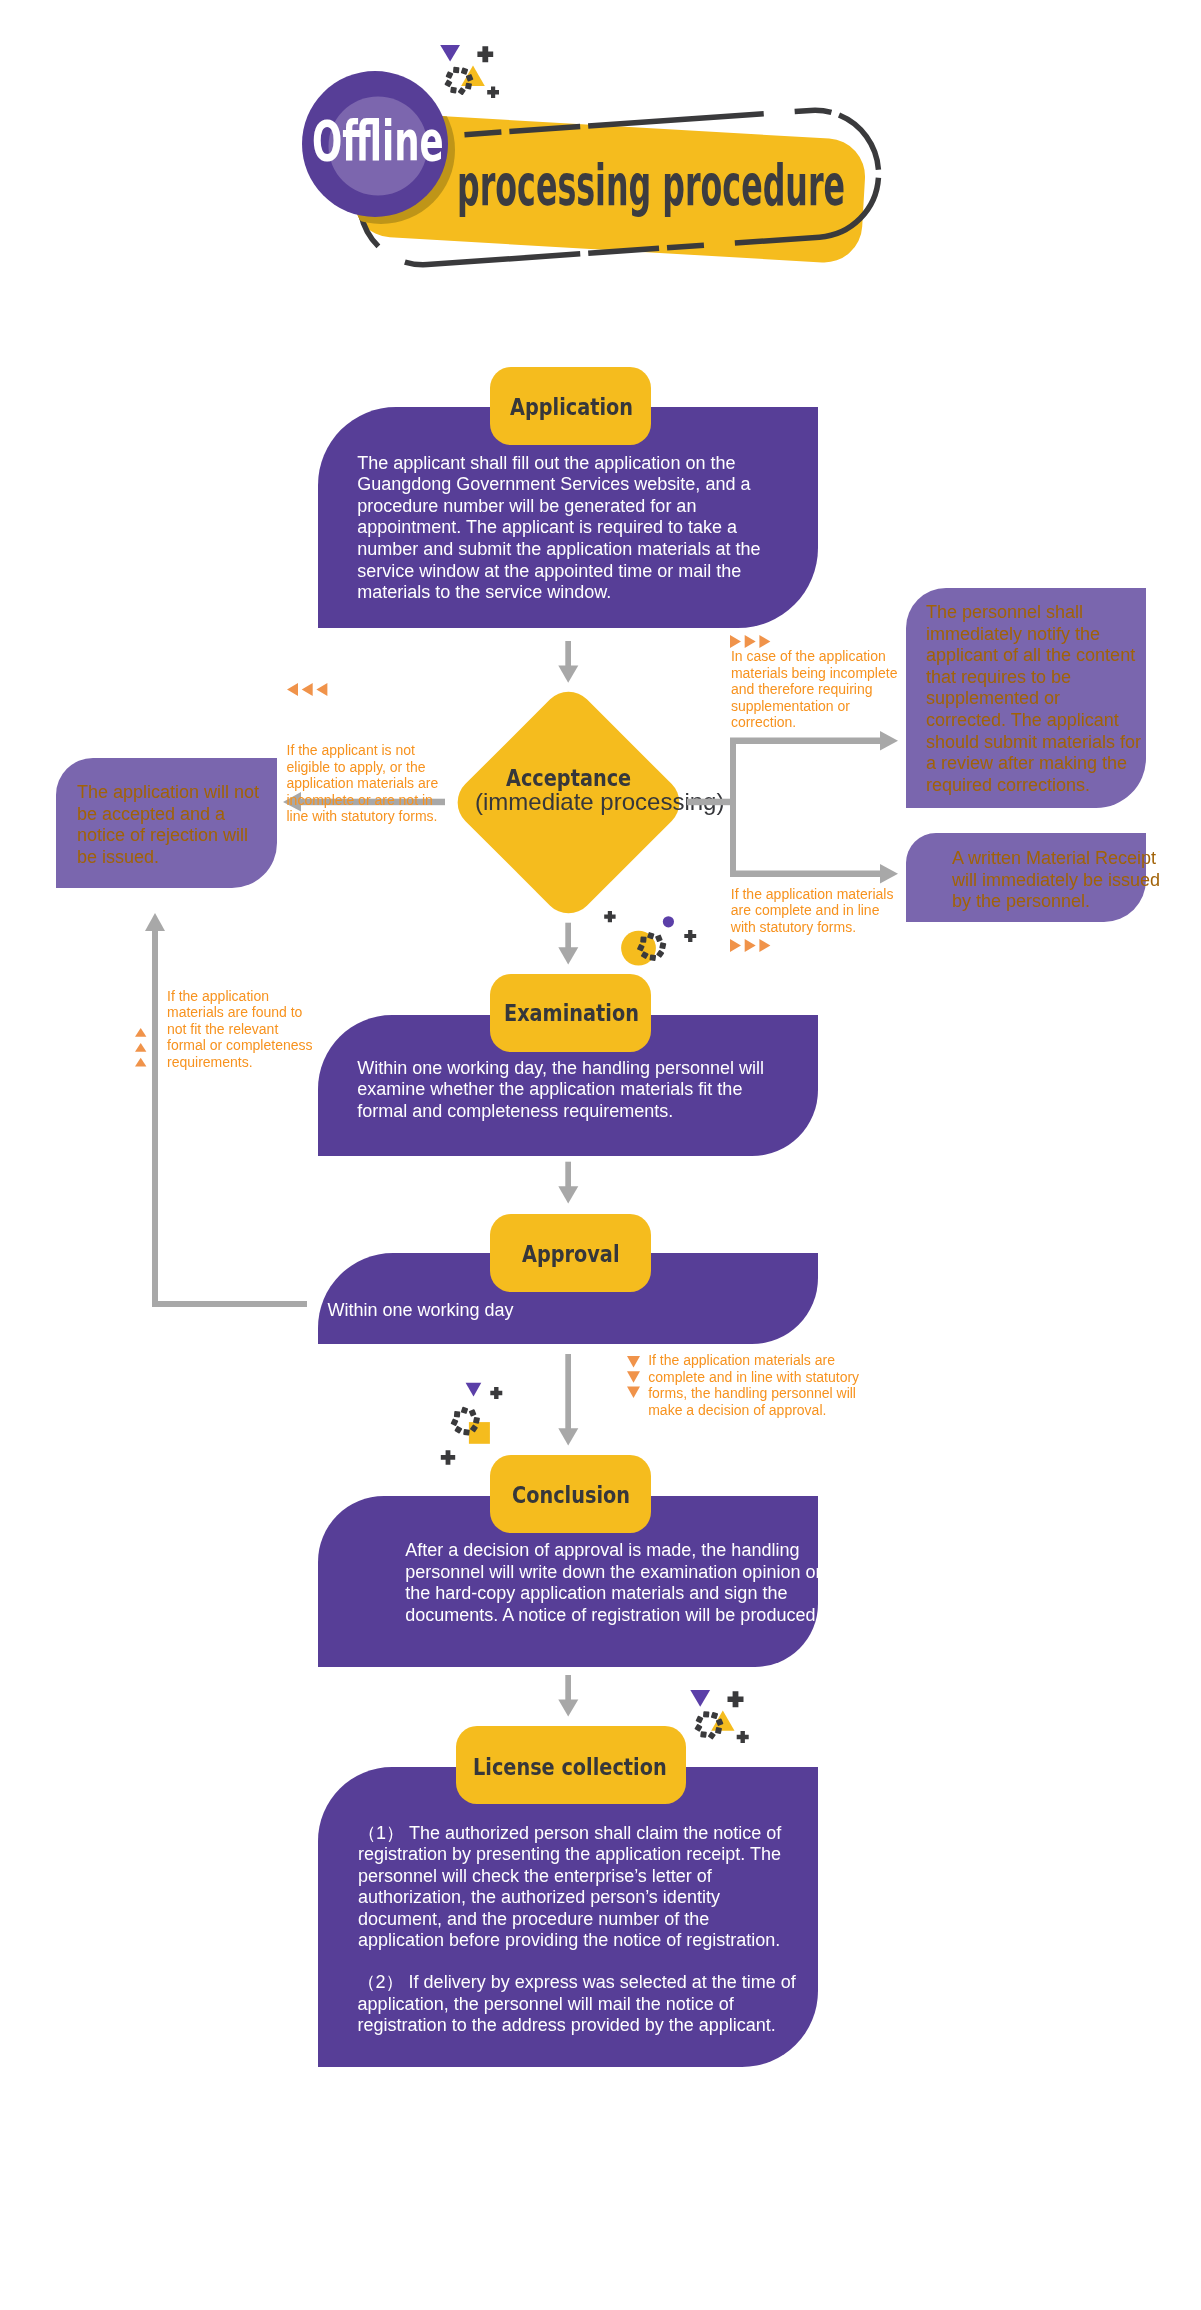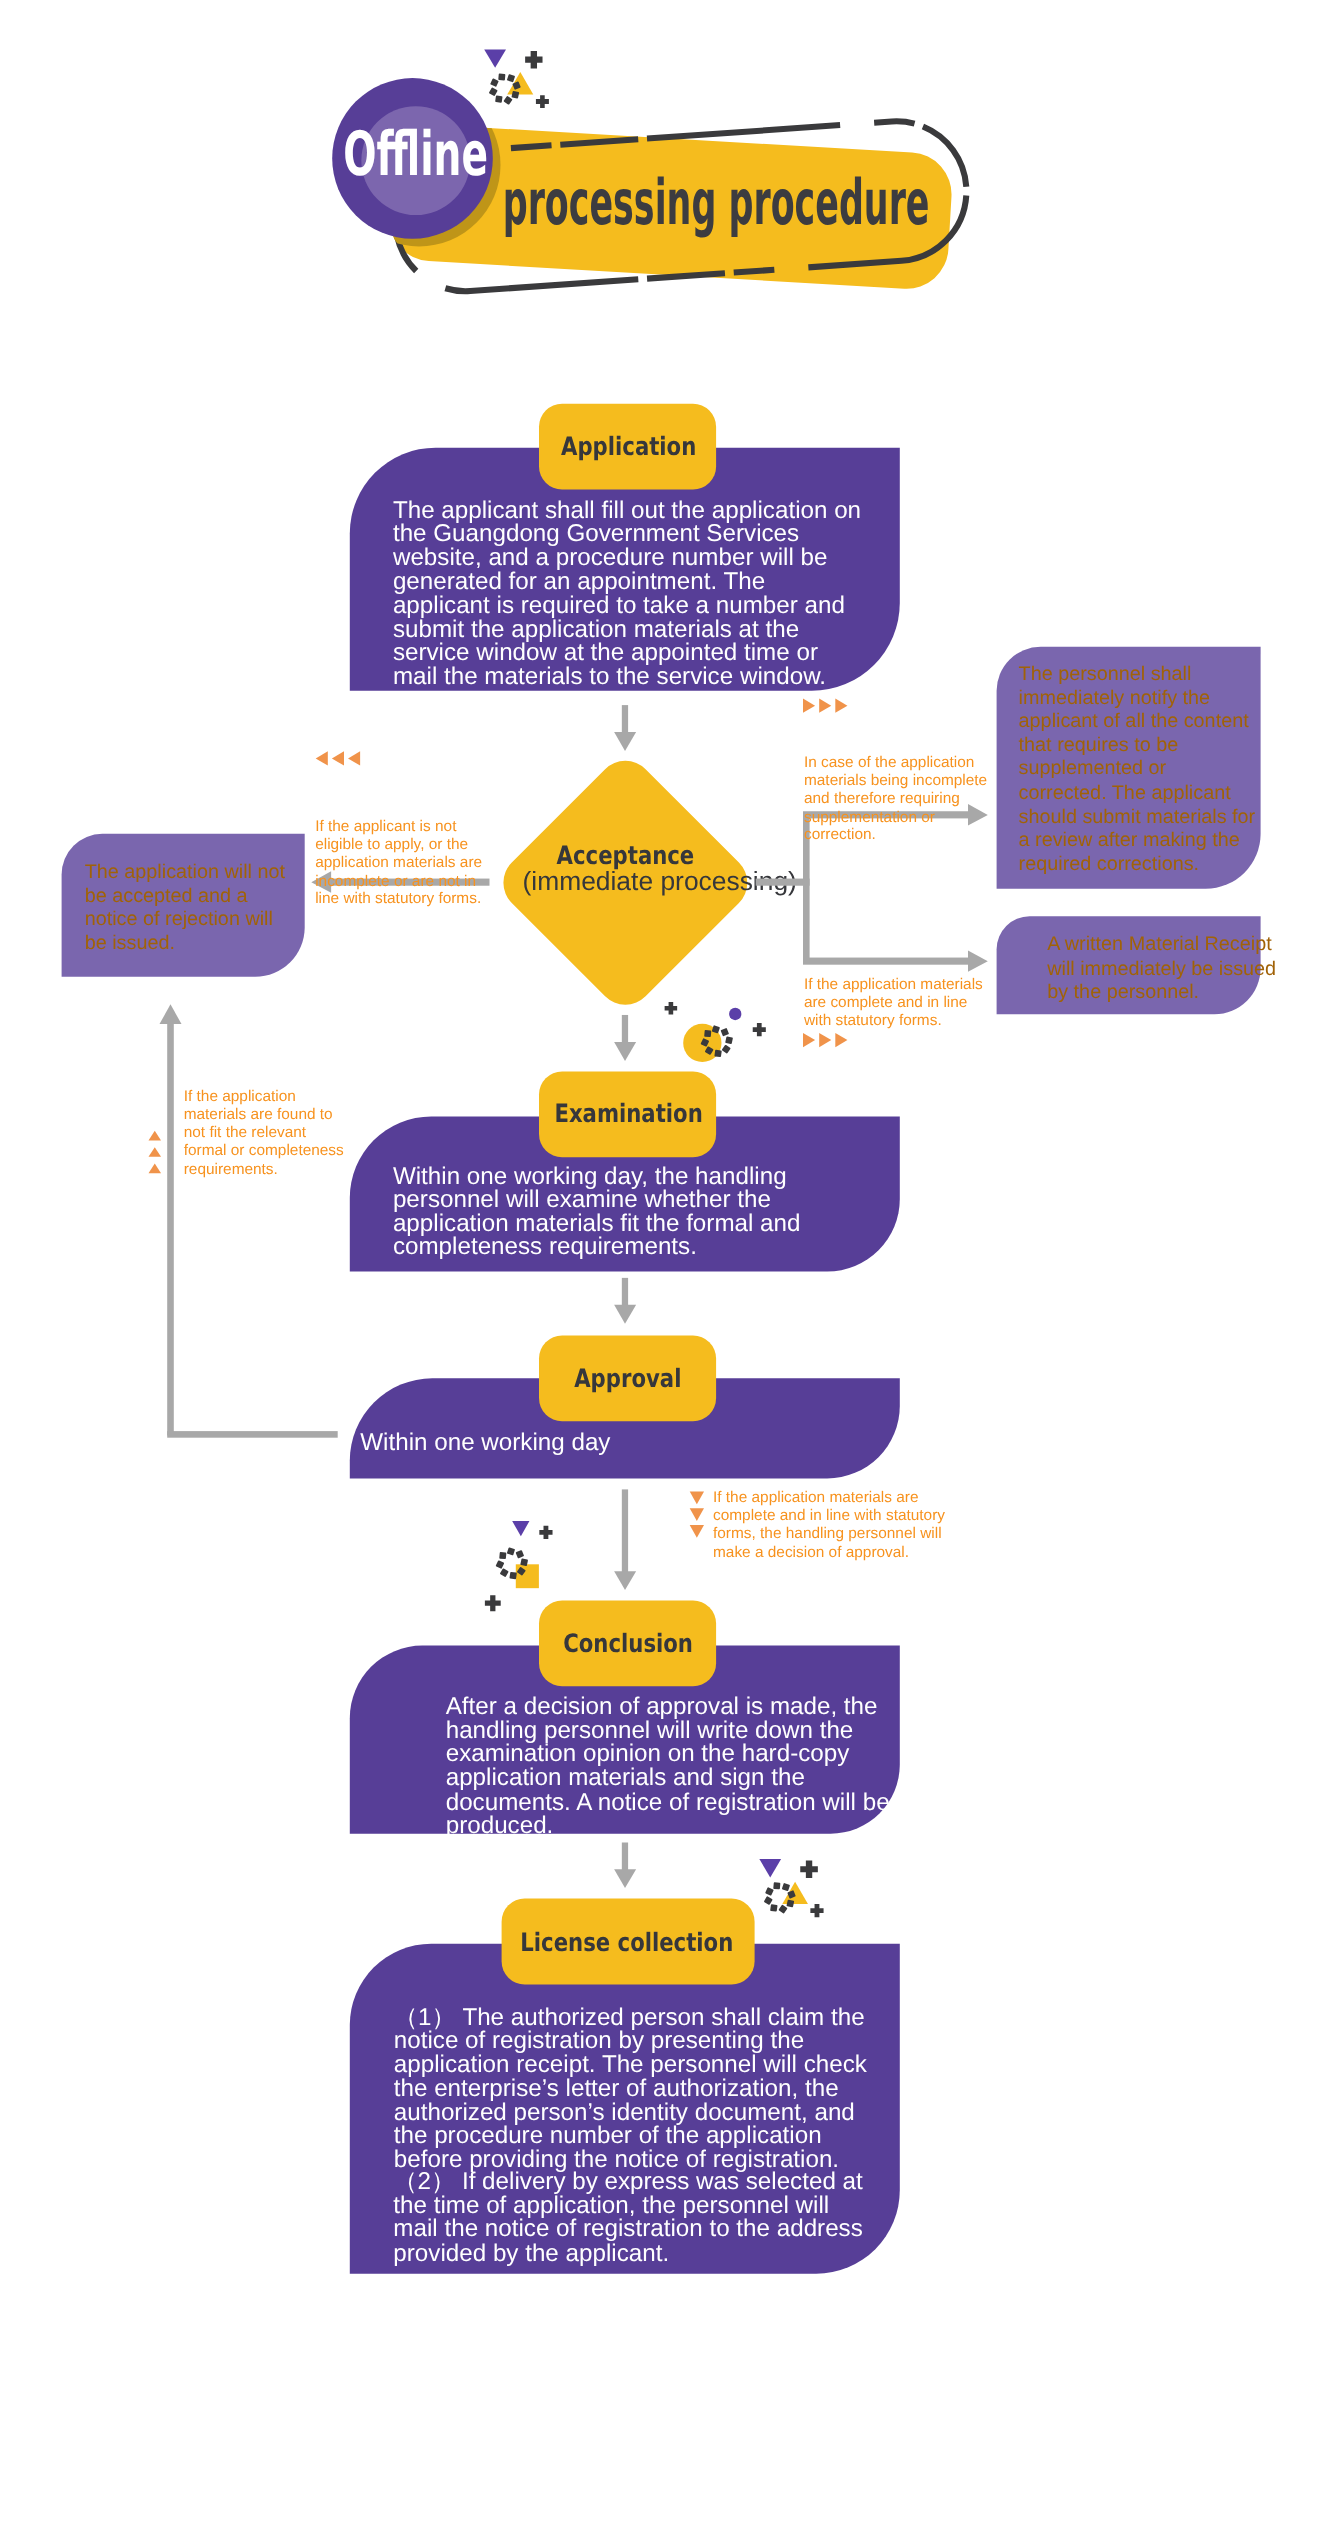--- a/index.html
+++ b/index.html
@@ -3,21 +3,21 @@
 <meta charset="utf-8">
 <title>Offline processing procedure</title>
 <style>
   html,body{margin:0;padding:0;background:#ffffff;}
   body{width:1201px;height:2310px;position:relative;overflow:hidden;
        font-family:"Liberation Sans",sans-serif;}
   .abs{position:absolute;}
   svg{display:block;overflow:visible;}
   .cond{font-family:"DejaVu Sans Condensed","DejaVu Sans",sans-serif;font-weight:bold;}
   .card{position:absolute;background:#573e97;}
-  .cardtext{position:absolute;color:#fff;font-size:22px;line-height:21.6px;}
+  .cardtext{position:absolute;color:#fff;font-size:18px;line-height:21.6px;}
   .tab{position:absolute;background:#f5bc1e;border-radius:21px;}
   .tablabel{position:absolute;color:#36373b;
        font-family:"DejaVu Sans Condensed","DejaVu Sans",sans-serif;font-weight:bold;
        font-size:23px;line-height:23px;white-space:nowrap;transform-origin:left top;
        transform:scaleX(0.932);}
   .note{position:absolute;color:#f7921e;font-size:14px;line-height:16.5px;}
   .sidebox{position:absolute;background:#7a66ae;}
   .sideboxtext{position:absolute;color:#a16207;font-size:18px;line-height:21.6px;}
 </style>
 </head>
@@ -130,21 +130,21 @@
   <polygon points="25.7,0 25.7,13 14.7,6.5" fill="#f0934a"></polygon>
   <polygon points="40.4,0 40.4,13 29.4,6.5" fill="#f0934a"></polygon>
 </svg>
 <div class="note" style="left:286.5px;top:700.1px;width:160px;margin-top:42px;">If the applicant is not eligible to apply, or the application materials are incomplete or are not in line with statutory forms.</div>
 
 <svg class="abs" style="left:730.4px;top:635.4px;" width="41" height="13" viewBox="0 0 41 13">
   <polygon points="0,0 0,13 11,6.5" fill="#f0934a"></polygon>
   <polygon points="14.7,0 14.7,13 25.7,6.5" fill="#f0934a"></polygon>
   <polygon points="29.4,0 29.4,13 40.4,6.5" fill="#f0934a"></polygon>
 </svg>
-<div class="note" style="left:730.9px;top:648.2px;width:172px;margin-top:36px;">In case of the application materials being incomplete and therefore requiring supplementation or correction.</div>
+<div class="note" style="left:730.9px;top:648.2px;width:172px;">In case of the application materials being incomplete and therefore requiring supplementation or correction.</div>
 
 <div class="sidebox" style="left:906px;top:588px;width:240px;height:220px;border-radius:40px 0 50px 0;"></div>
 <div class="sideboxtext" style="left:926px;top:602px;width:216px;">The personnel shall immediately notify the applicant of all the content that requires to be supplemented or corrected. The applicant should submit materials for a review after making the required corrections.</div>
 
 <div class="note" style="left:730.8px;top:885.9px;width:172px;">If the application materials are complete and in line with statutory forms.</div>
 <svg class="abs" style="left:730.4px;top:939px;" width="41" height="13" viewBox="0 0 41 13">
   <polygon points="0,0 0,13 11,6.5" fill="#f0934a"></polygon>
   <polygon points="14.7,0 14.7,13 25.7,6.5" fill="#f0934a"></polygon>
   <polygon points="29.4,0 29.4,13 40.4,6.5" fill="#f0934a"></polygon>
 </svg>

